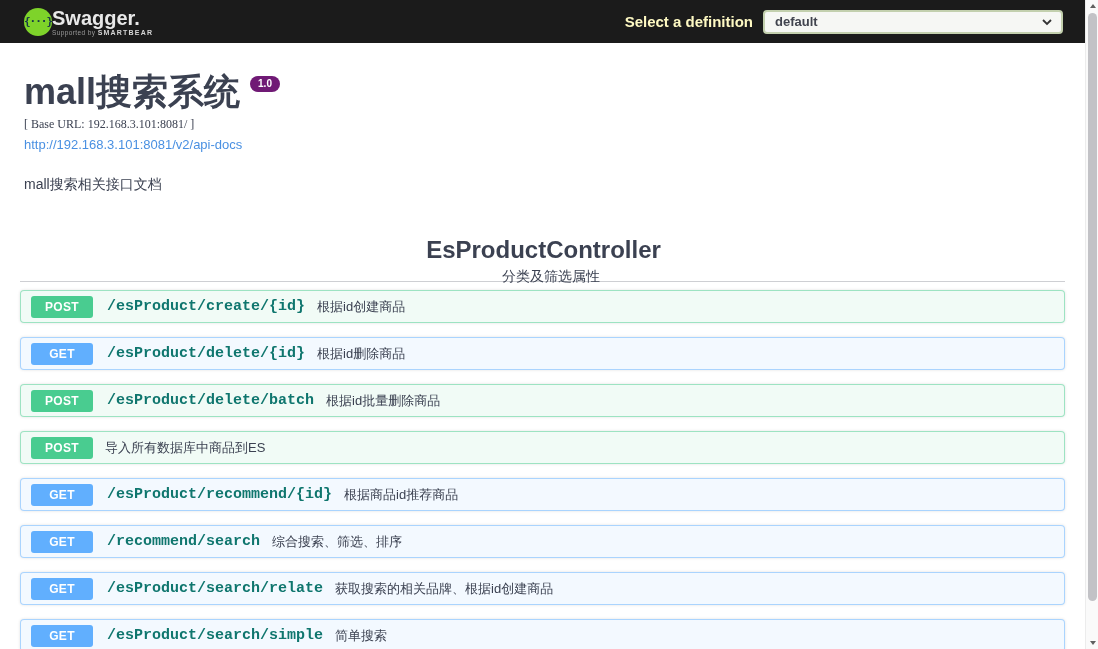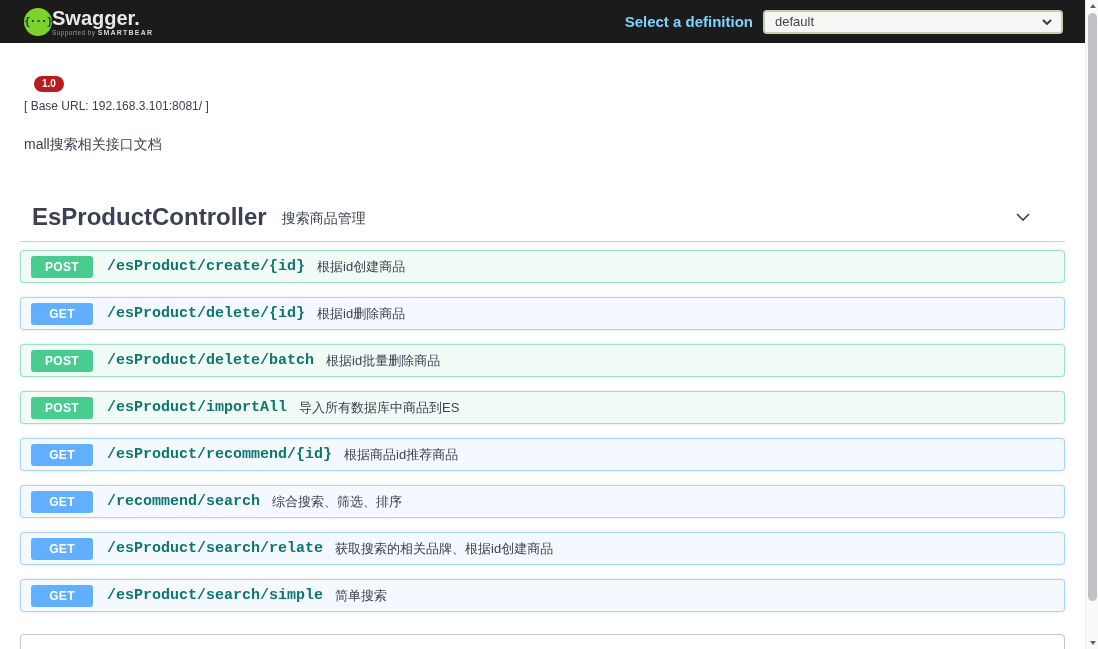--- a/index.html
+++ b/index.html
@@ -30,57 +30,57 @@
     font-family: "DejaVu Sans Mono", monospace;
     font-size: 11px; font-weight: bold; color: #173647; letter-spacing: -1px;
     line-height: 1;
   }
   .logo-text-block { display: flex; flex-direction: column; }
   .logo-title { color: #e8e8e8; font-size: 20px; font-weight: 600; line-height: 20px; }
   .logo-sub { font-size: 6.5px; color: #9a9a9a; letter-spacing: .4px; margin-top: 1px; }
   .logo-sub b { color: #d6d6d6; letter-spacing: 1.2px; font-size: 7px; }
 
   .definition { display: flex; align-items: center; }
-  .def-label { color: #7dd3fc; font-size: 15px; font-weight: bold; margin-right: 10px; white-space: nowrap; }
+  .def-label { color: #fef9c3; font-size: 15px; font-weight: bold; margin-right: 10px; white-space: nowrap; }
   .def-select {
     width: 300px; height: 24px; background: #f6f7f4;
     border: 2px solid #c3d0ae; border-radius: 4px;
     display: flex; align-items: center; justify-content: space-between;
     padding: 0 8px 0 10px; cursor: pointer;
   }
-  .def-value { font-size: 13px; font-weight: normal; color: #41444e; }
+  .def-value { font-size: 13px; font-weight: bold; color: #41444e; }
 
   
   .swagger-content { padding: 0 20px; }
   .info { padding-top: 31px; padding-left: 4px; }
   .title {
     margin: 0; font-size: 36px; font-weight: bold; color: var(--color-text, #3b4151);
     display: flex; align-items: flex-start; line-height: 1;
   }
   .version-badge {
-    background: #b91c1c; color: #fff; font-size: 10px; font-weight: bold;
+    background: #701a75; color: #fff; font-size: 10px; font-weight: bold;
     border-radius: 57px; padding: 3px 8px; margin-left: 10px; margin-top: 2px;
     line-height: 1;
   }
   .base-url {
-    font-family: Liberation Sans, sans-serif;
+    font-family: Liberation Serif, serif;
     font-size: 12px; color: #3b4151; margin-top: 7px;
   }
   .api-link {
     display: inline-block; color: var(--color-link, #4990e2);
     font-size: 13px; margin-top: 5px; text-decoration: none; cursor: pointer;
   }
   .description { margin: 0; margin-top: 23px; font-size: 14px; color: #3b4151; }
 
   
   .tag-header {
     margin-top: 42px; height: 46px;
     display: flex; align-items: center;
     border-bottom: 1px solid rgba(59,65,81,.25);
-    padding: 0 10px 4px 12px; cursor: pointer;
+    padding: 0 10px 4px 12px; cursor: pointer; flex-direction: column;
   }
   .tag-header h3 { margin: 0; font-size: 24px; font-weight: bold; color: #3b4151; }
   .tag-desc { font-size: 14px; color: #3b4151; margin-left: 15px; padding-top: 4px; }
   .tag-chevron { margin-left: auto; margin-right: 22px; }
 
   
   .endpoint-list { margin-top: 8px; }
   .opblock {
     height: 33px; border-radius: 4px; margin-bottom: 14px;
     display: flex; align-items: center; padding: 0 10px;
@@ -162,30 +162,32 @@
             <polyline points="2,4 6,8 10,4" fill="none" stroke="#333" stroke-width="1.8"></polyline>
           </svg>
         </div>
       </div>
     </header>
 
     <main class="swagger-content">
 
       <div class="info">
         <h1 class="title">
+          <span>mall搜索系统</span>
           <span class="version-badge">1.0</span>
         </h1>
         <div class="base-url">[ Base URL: 192.168.3.101:8081/ ]</div>
+        <a class="api-link">http://192.168.3.101:8081/v2/api-docs</a>
         <p class="description">mall搜索相关接口文档</p>
       </div>
 
       <section class="tag-section">
         <div class="tag-header">
           <h3>EsProductController</h3>
-          <span class="tag-desc">搜索商品管理</span>
+          <span class="tag-desc">分类及筛选属性</span>
           <svg class="tag-chevron" width="20" height="20" viewBox="0 0 20 20">
             <polyline points="4,7 10,13 16,7" fill="none" stroke="#3b4151" stroke-width="1.6"></polyline>
           </svg>
         </div>
         <div class="endpoint-list" id="endpoint-list">
             <div class="opblock post">
     <span class="method-badge">POST</span>
     <span class="path">/esProduct/create/{id}</span>
     <span class="summary">根据id创建商品</span>
   </div>
@@ -194,21 +196,20 @@
     <span class="path">/esProduct/delete/{id}</span>
     <span class="summary">根据id删除商品</span>
   </div>
             <div class="opblock post">
     <span class="method-badge">POST</span>
     <span class="path">/esProduct/delete/batch</span>
     <span class="summary">根据id批量删除商品</span>
   </div>
             <div class="opblock post">
     <span class="method-badge">POST</span>
-    <span class="path">/esProduct/importAll</span>
     <span class="summary">导入所有数据库中商品到ES</span>
   </div>
             <div class="opblock get">
     <span class="method-badge">GET</span>
     <span class="path">/esProduct/recommend/{id}</span>
     <span class="summary">根据商品id推荐商品</span>
   </div>
             <div class="opblock get">
     <span class="method-badge">GET</span>
     <span class="path">/recommend/search</span>

